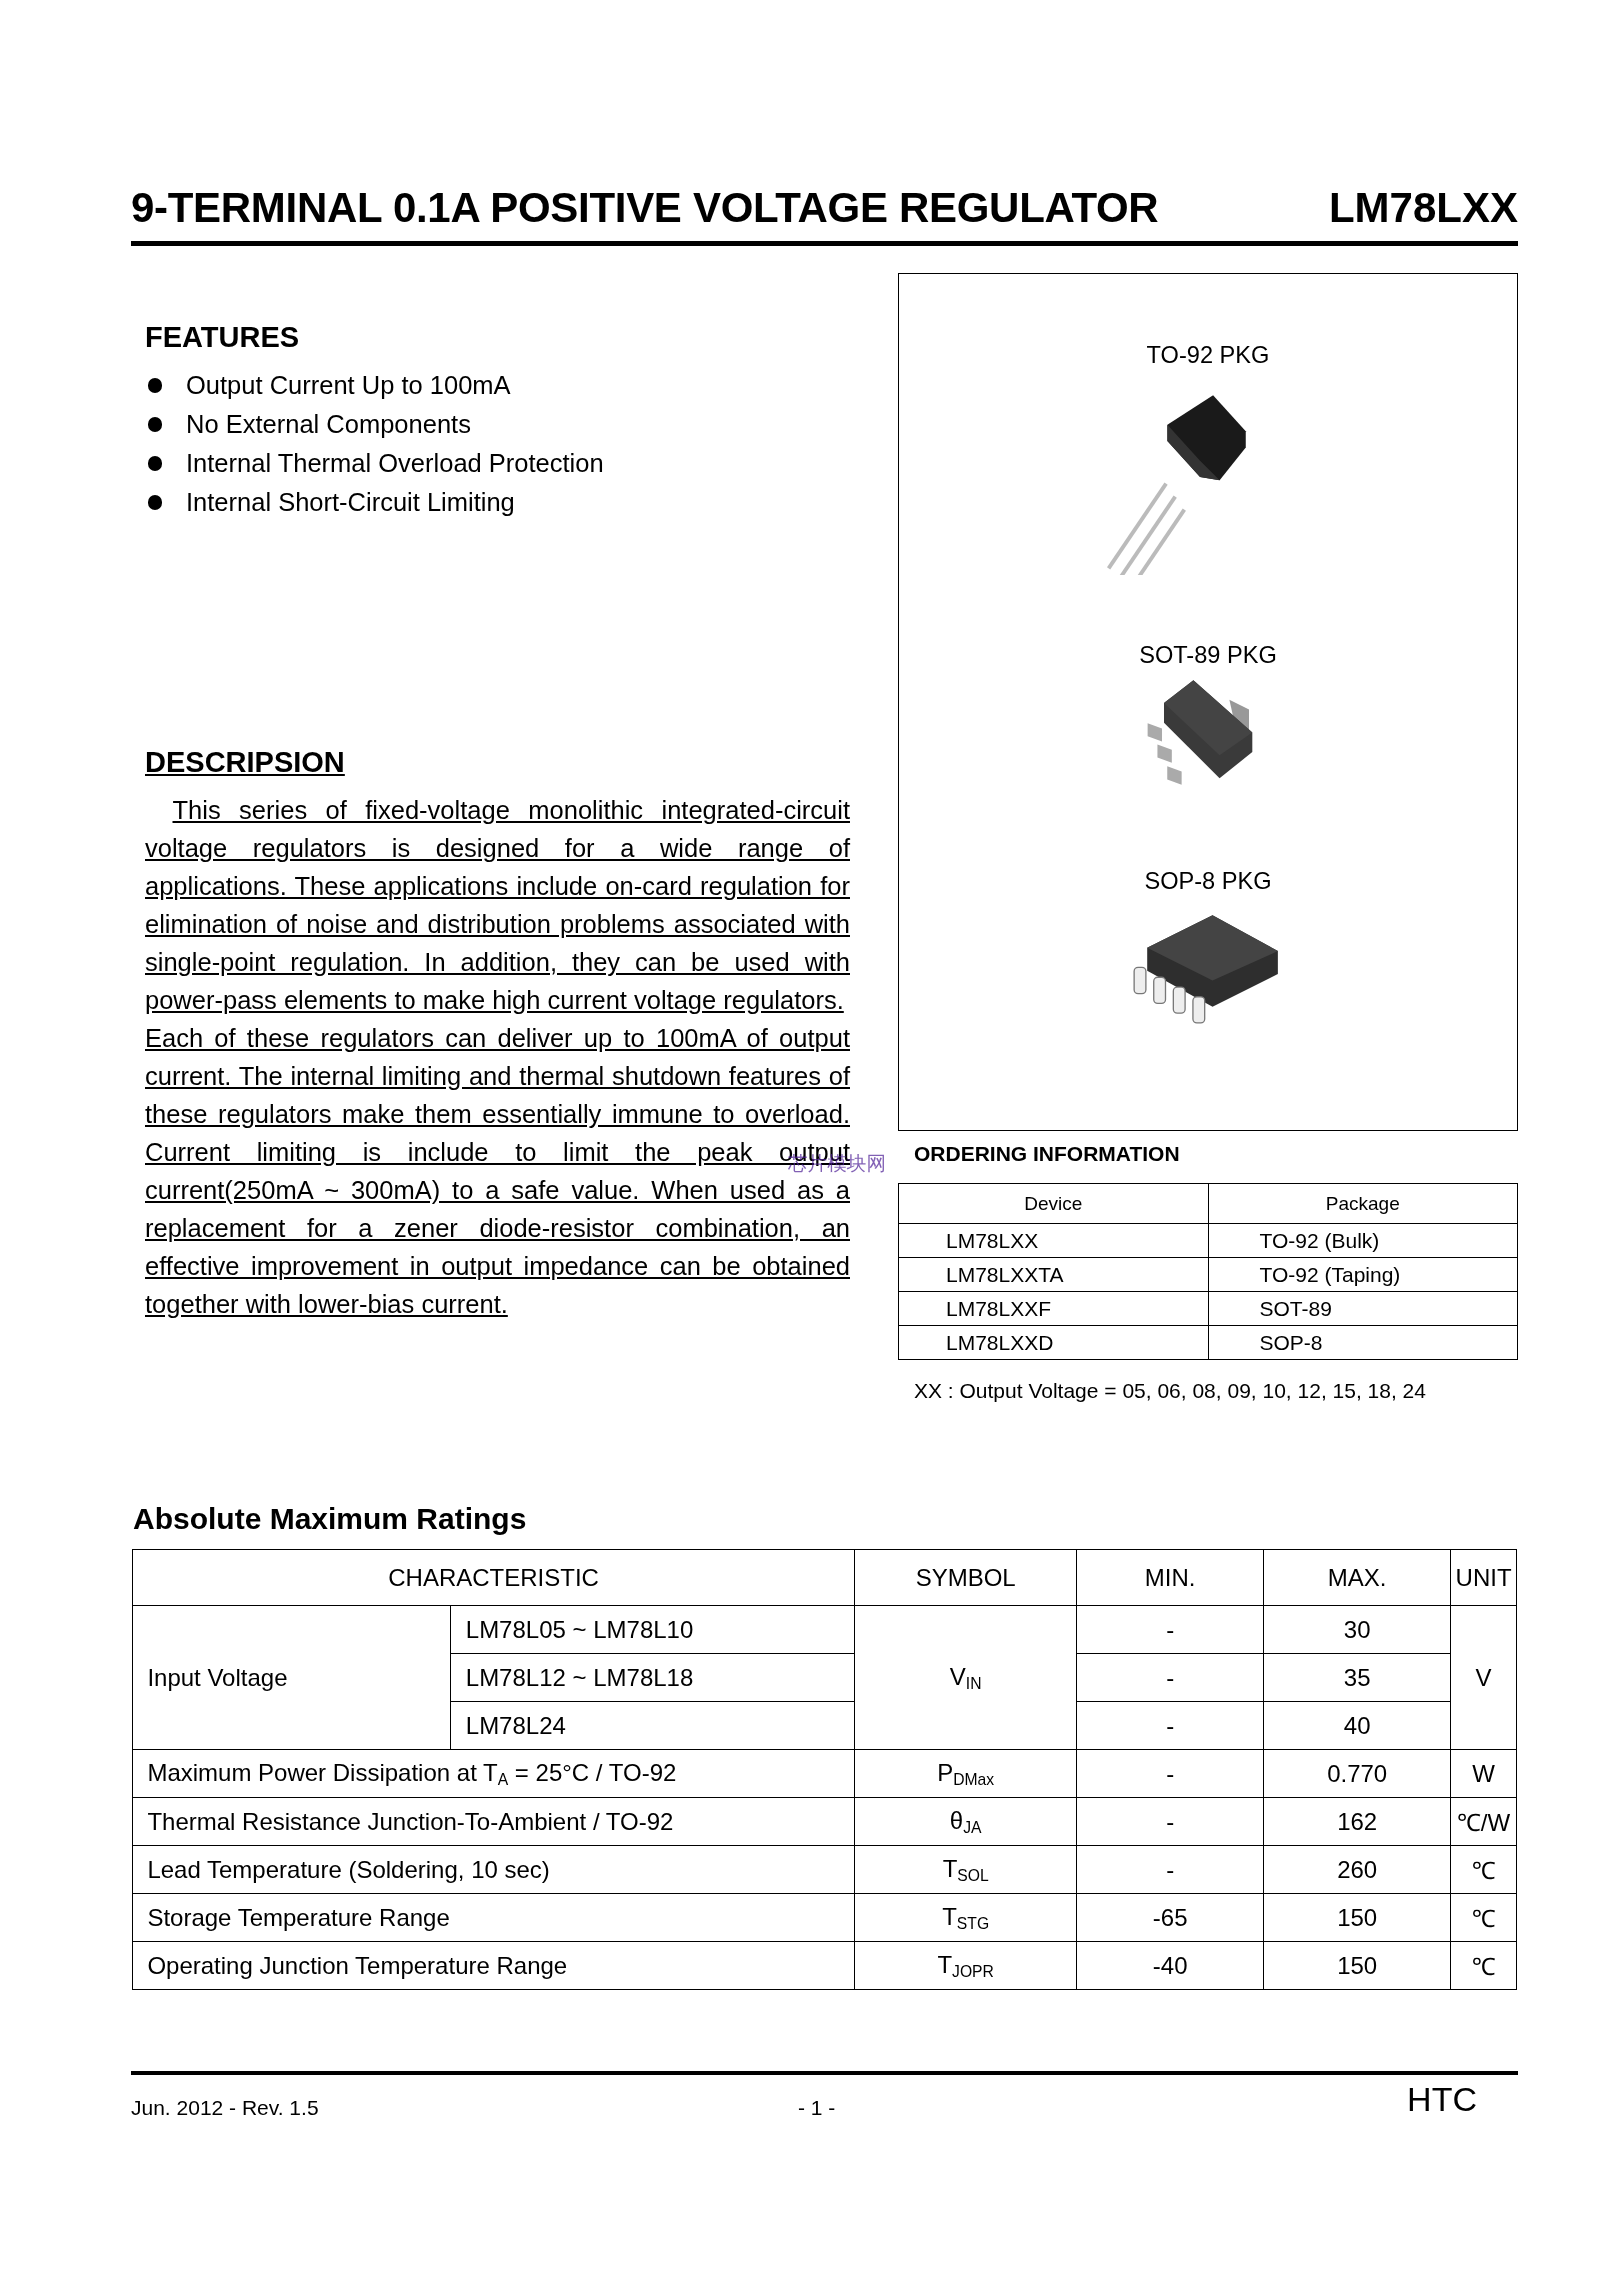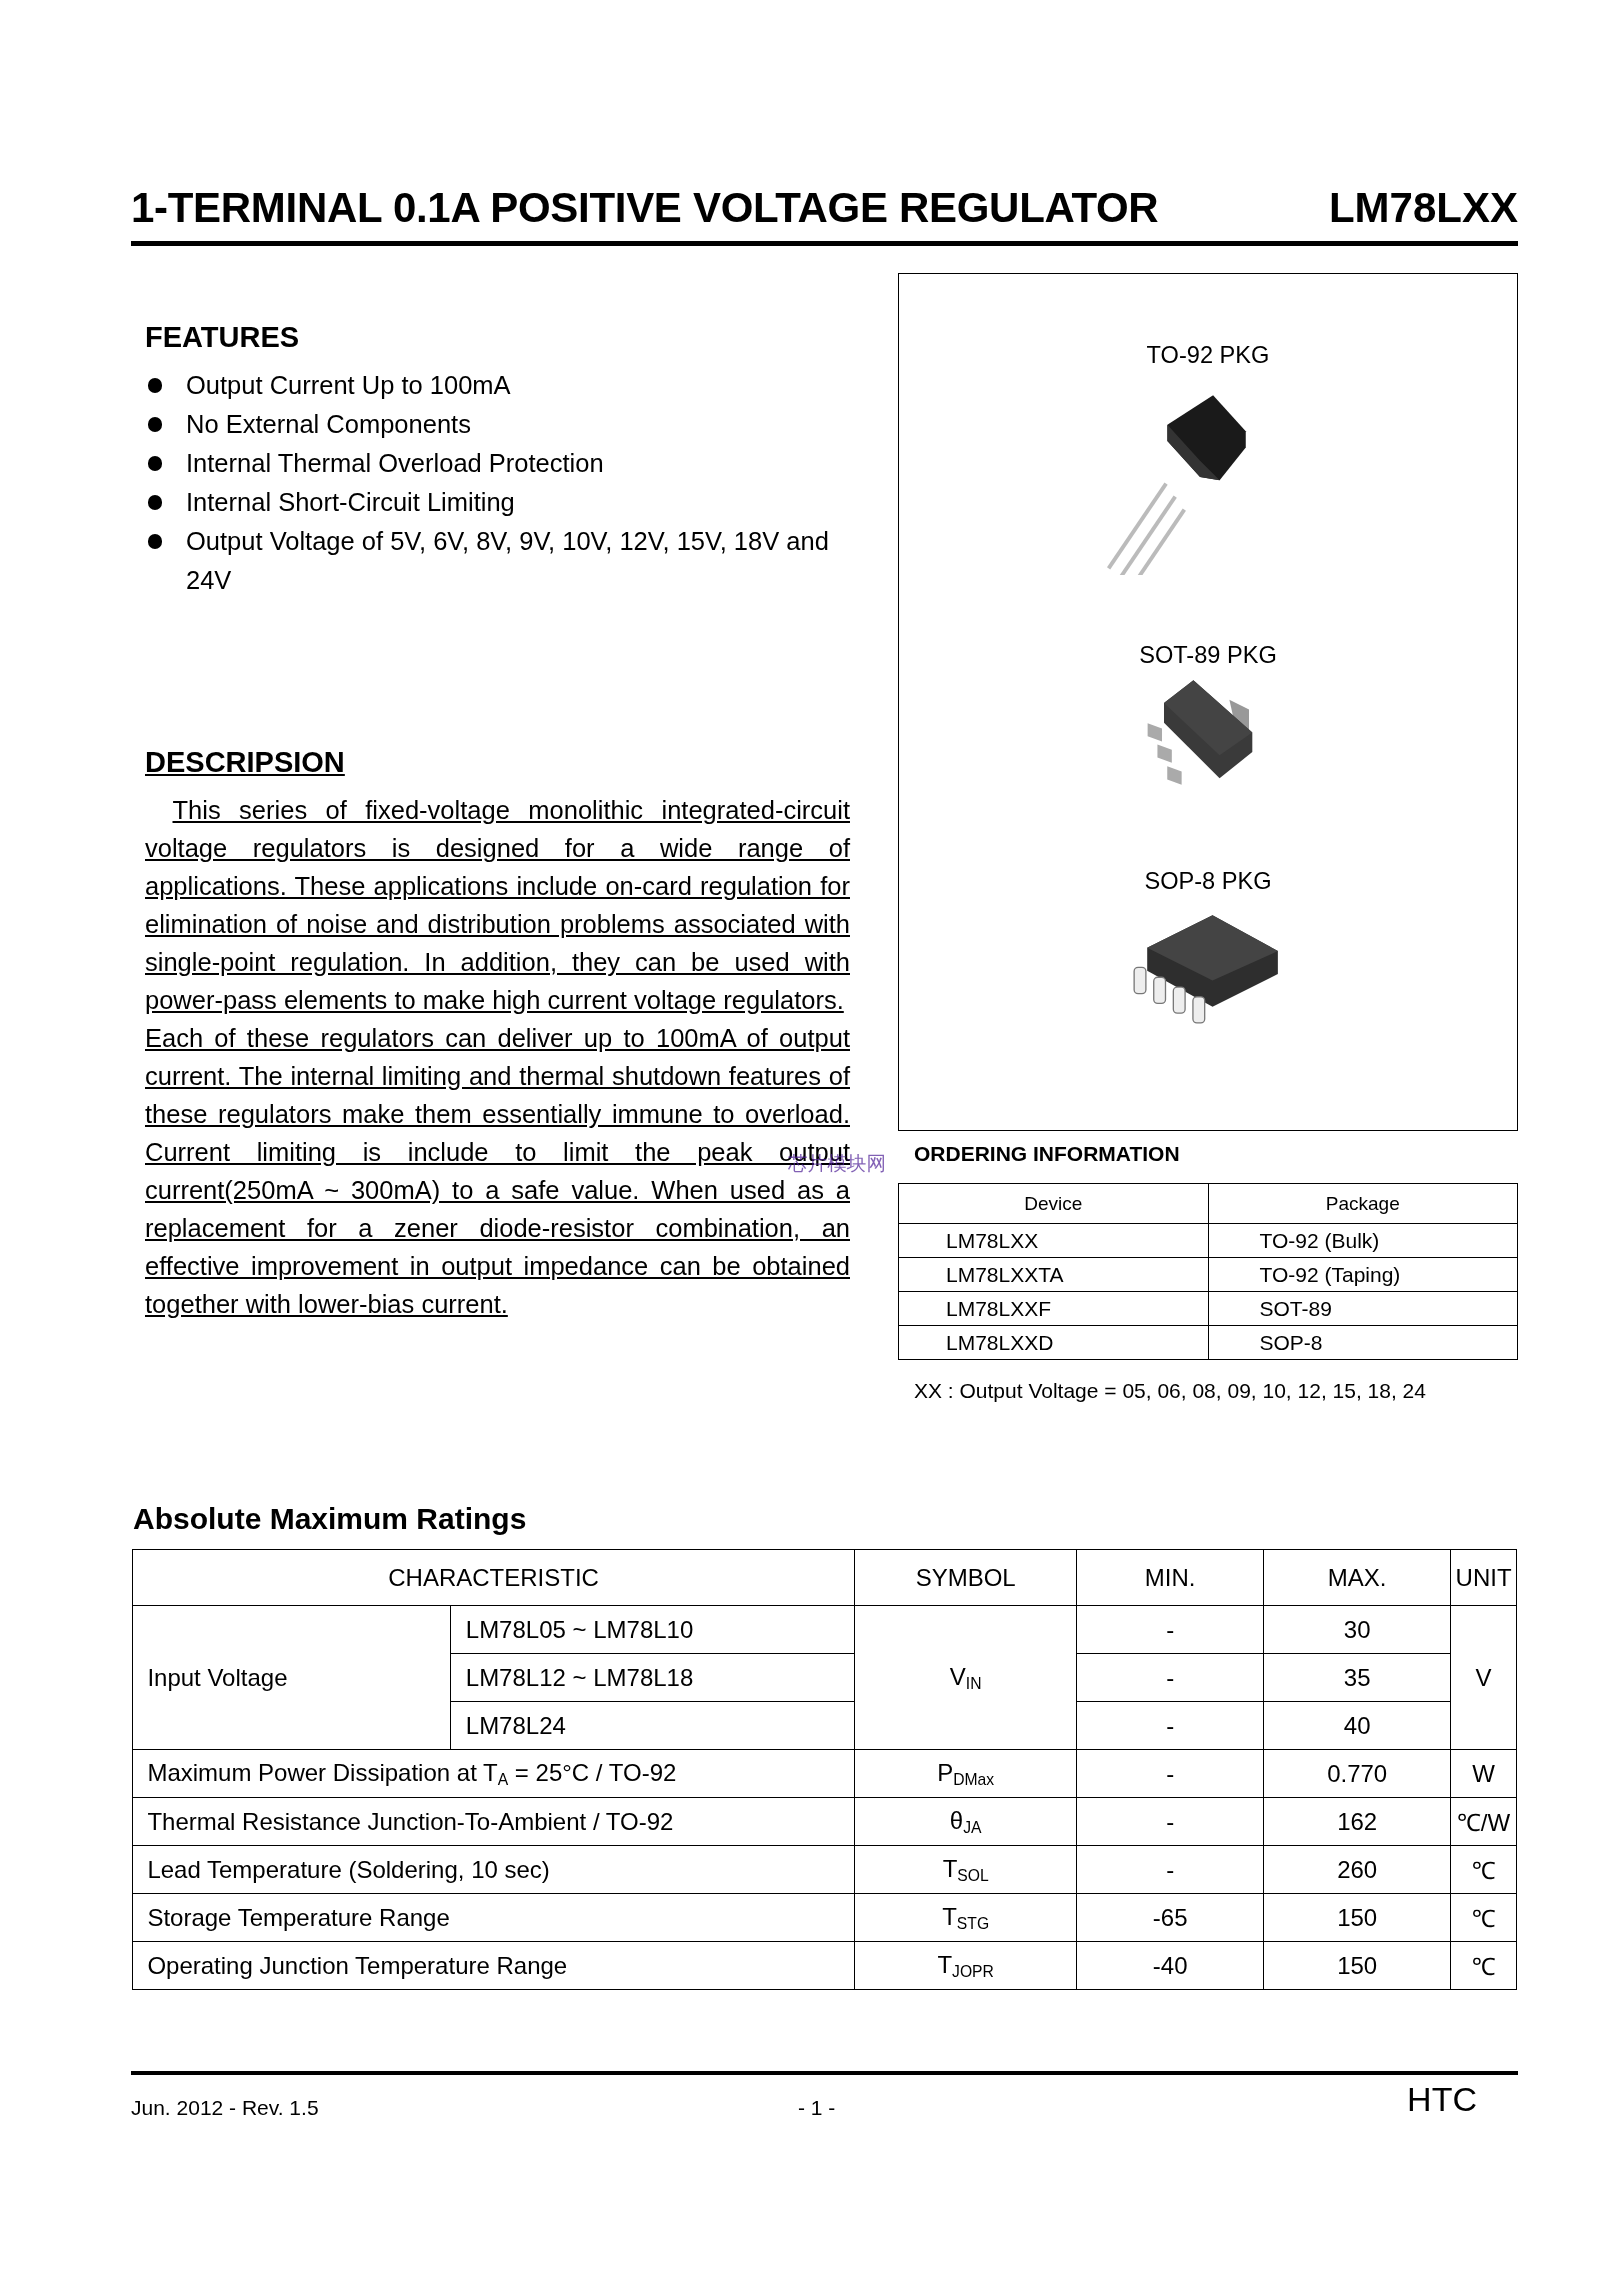--- a/index.html
+++ b/index.html
@@ -34,32 +34,31 @@
   .amr td { height:47px; }
   .amr td.l { text-align:left; padding-left:14.4px; }
   .amr sub { font-size:15.7px; vertical-align:-3.9px; }
   .footer { top:2096px; font-size:21px; }
   .htc { right:146px; top:2080px; font-size:34px; font-weight:normal; }
   .wm { color:#4c1d95; font-size:19.6px; left:788px; top:1150px; opacity:0.7; }
 </style>
 </head>
 <body>
 
-<div class="abs title">1-TERMINAL 0.1A POSITIVE VOLTAGE REGULATOR</div>
+<div class="abs title">9-TERMINAL 0.1A POSITIVE VOLTAGE REGULATOR</div>
 <div class="abs part">LM78LXX</div>
 <div class="abs rule" style="left:131px; top:241px; width:1387px; height:4.6px;"></div>
 
 <div class="abs features">
   <div class="h2">FEATURES</div>
   <ul>
     <li><span class="dot"></span><span>Output Current Up to 100mA</span></li>
     <li><span class="dot"></span><span>No External Components</span></li>
     <li><span class="dot"></span><span>Internal Thermal Overload Protection</span></li>
     <li><span class="dot"></span><span>Internal Short-Circuit Limiting</span></li>
-    <li style="width:654px;"><span class="dot"></span><span>Output Voltage of 5V, 6V, 8V, 9V, 10V, 12V, 15V, 18V and 24V</span></li>
   </ul>
 </div>
 
 <div class="abs desc">
   <div class="h2">DESCRIPSION</div>
   <p class="first">This series of fixed-voltage monolithic integrated-circuit voltage regulators is designed for a wide range of applications. These applications include on-card regulation for elimination of noise and distribution problems associated with single-point regulation. In addition, they can be used with power-pass elements to make high current voltage regulators.</p>
   <p>Each of these regulators can deliver up to 100mA of output current. The internal limiting and thermal shutdown features of these regulators make them essentially immune to overload. Current limiting is include to limit the peak output current(250mA ~ 300mA) to a safe value. When used as a replacement for a zener diode-resistor combination, an effective improvement in output impedance can be obtained together with lower-bias current.</p>
 </div>
 <div class="abs wm">芯片模块网</div>
 

